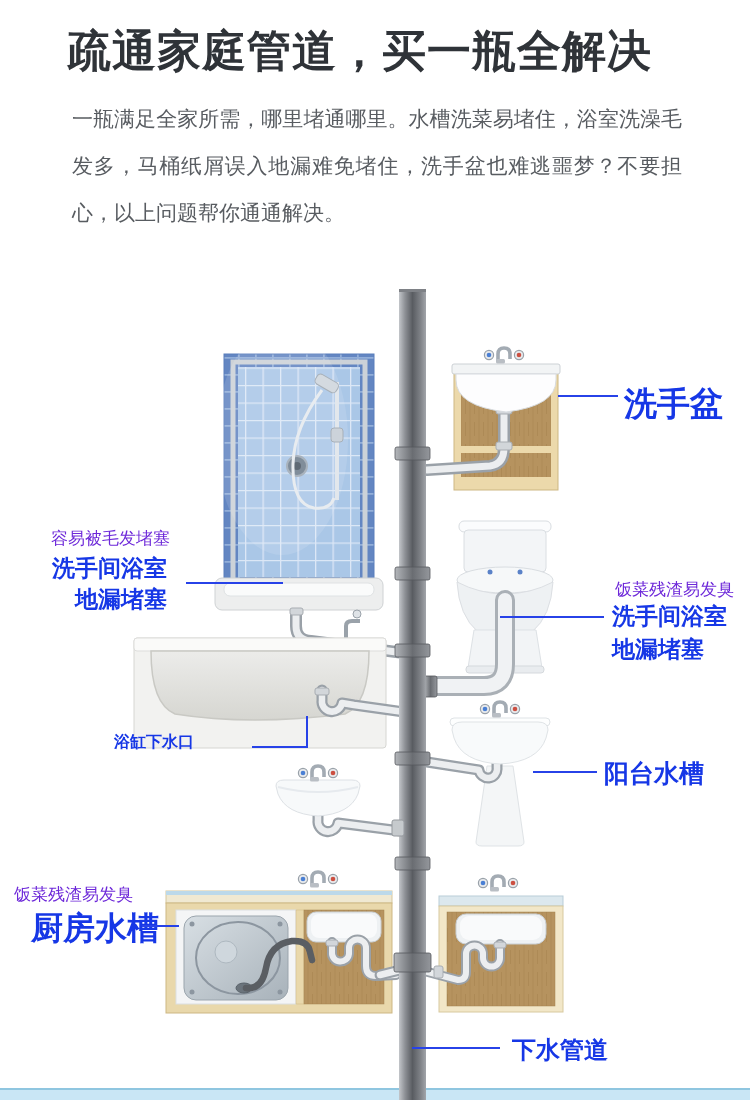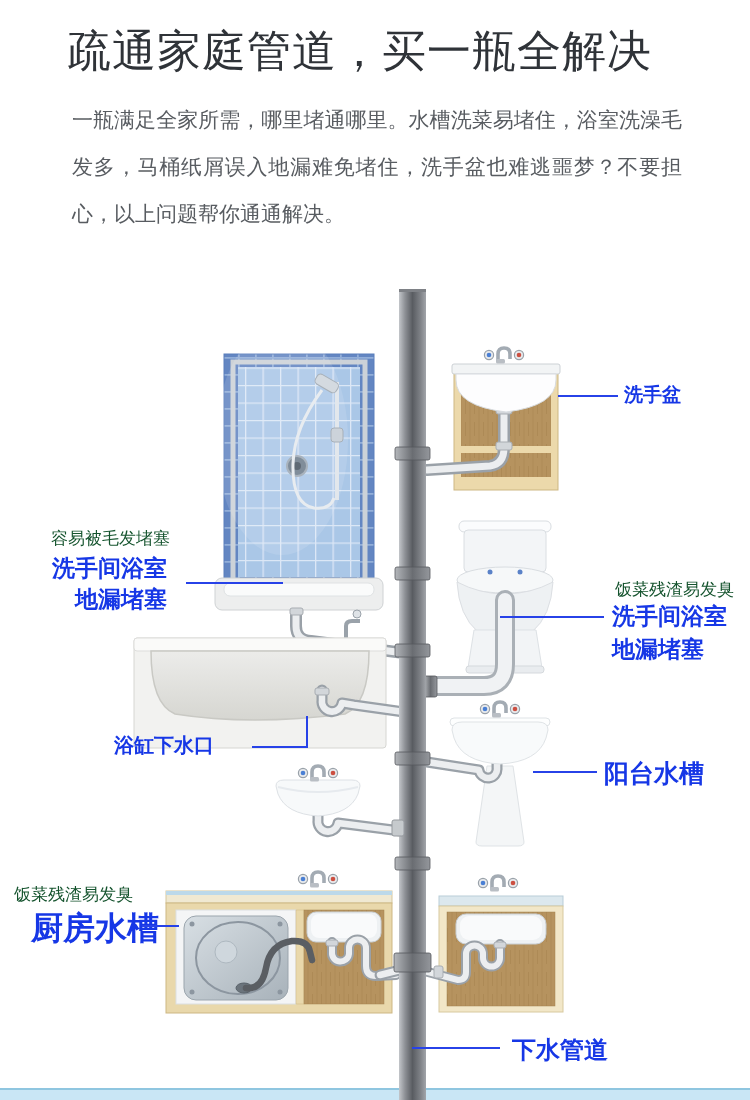--- a/index.html
+++ b/index.html
@@ -1,22 +1,22 @@
 <!DOCTYPE html>
 <html><head>
 <meta charset="utf-8">
 <style>
   html,body{margin:0;padding:0;}
   body{width:750px;height:1100px;background:#ffffff;font-family:"Liberation Sans",sans-serif;}
   .page{position:relative;width:750px;height:1100px;overflow:hidden;background:#fff;}
-  .title{position:absolute;left:67px;top:22px;margin:0;font-size:44px;font-weight:400;color:#2f3338;letter-spacing:1px;white-space:nowrap;}
-  .intro{position:absolute;left:72px;top:96px;margin:0;width:610px;font-size:21px;line-height:47px;color:#585c61;text-align:justify;}
+  .title{position:absolute;left:67px;top:22px;margin:0;font-size:44px;font-weight:700;color:#2f3338;letter-spacing:1px;white-space:nowrap;}
+  .intro{position:absolute;left:72px;top:96px;margin:0;width:610px;font-size:21px;line-height:47px;color:#585c61;text-align:justify;font-family:Liberation Serif, serif;}
   .art{position:absolute;left:0;top:0;}
   .lbl{position:absolute;color:#1637e6;font-weight:700;white-space:nowrap;}
-  .note{position:absolute;color:#14532d;font-size:17px;font-weight:400;white-space:nowrap;}
+  .note{position:absolute;color:#6d28d9;font-size:17px;font-weight:400;white-space:nowrap;}
   .lead-h{position:absolute;height:0;border-top:2px solid #2742e8;}
   .lead-v{position:absolute;width:0;border-left:2px solid #2742e8;}
   .ra{text-align:right;}
 </style>
 </head>
 <body>
 
 <div class="page">
 
   <h1 class="title">疏通家庭管道，买一瓶全解决</h1>
@@ -194,29 +194,29 @@
       <rect x="395" y="857" width="35" height="13" rx="2" fill="url(#gCoup)" stroke="#55585d" stroke-width="0.8"></rect>
       <rect x="394" y="953" width="37" height="19" rx="2" fill="url(#gCoup)" stroke="#55585d" stroke-width="0.8"></rect>
     </g>
   </svg>
 
   <div class="note ra" style="left:20px;top:527px;width:150px;">容易被毛发堵塞</div>
   <div class="lbl ra" style="left:17px;top:553px;width:150px;font-size:23px;">洗手间浴室</div>
   <div class="lbl ra" style="left:17px;top:584px;width:150px;font-size:23px;">地漏堵塞</div>
   <div class="lead-h" style="left:186px;top:582px;width:97px;"></div>
 
-  <div class="lbl" style="left:624px;top:382px;font-size:19px;">洗手盆</div>
+  <div class="lbl" style="left:624px;top:382px;font-size:33px;">洗手盆</div>
   <div class="lead-h" style="left:558px;top:395px;width:60px;"></div>
 
   <div class="note" style="left:615px;top:578px;">饭菜残渣易发臭</div>
   <div class="lbl" style="left:612px;top:601px;font-size:23px;">洗手间浴室</div>
   <div class="lbl" style="left:612px;top:634px;font-size:23px;">地漏堵塞</div>
   <div class="lead-h" style="left:500px;top:616px;width:104px;"></div>
 
-  <div class="lbl" style="left:114px;top:732px;font-size:20px;">浴缸下水口</div>
+  <div class="lbl" style="left:114px;top:732px;font-size:16px;">浴缸下水口</div>
   <div class="lead-h" style="left:252px;top:746px;width:54px;"></div>
   <div class="lead-v" style="left:306px;top:716px;height:32px;"></div>
 
   <div class="lbl" style="left:604px;top:757px;font-size:25px;text-align:center;">阳台水槽</div>
   <div class="lead-h" style="left:533px;top:771px;width:64px;"></div>
 
   <div class="note" style="left:14px;top:883px;">饭菜残渣易发臭</div>
   <div class="lbl" style="left:31px;top:907px;font-size:32px;">厨房水槽</div>
   <div class="lead-h" style="left:142px;top:925px;width:37px;"></div>
 

